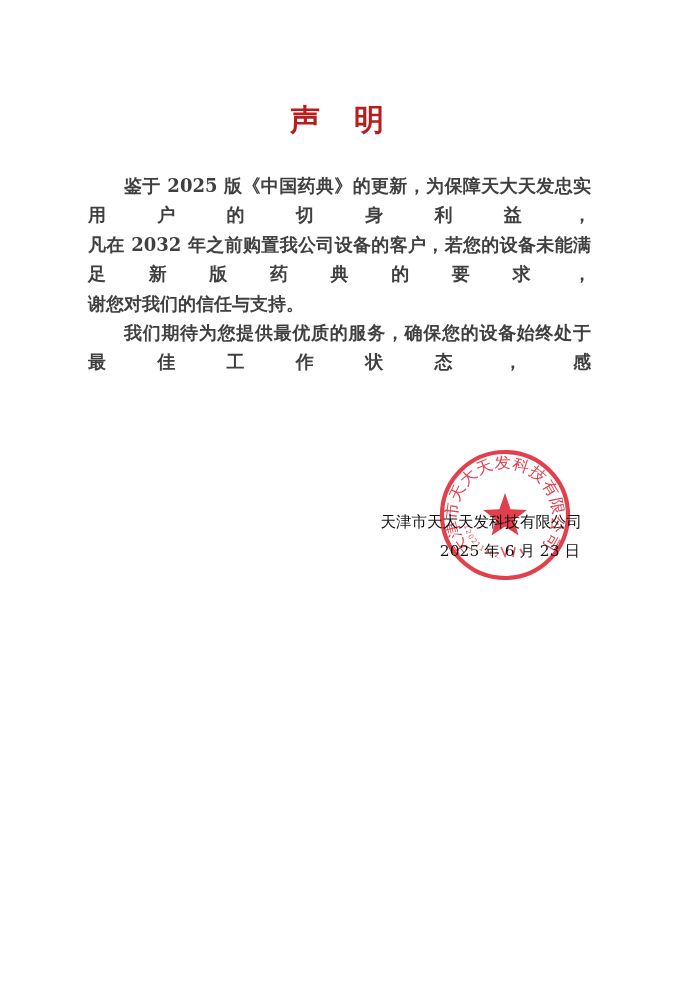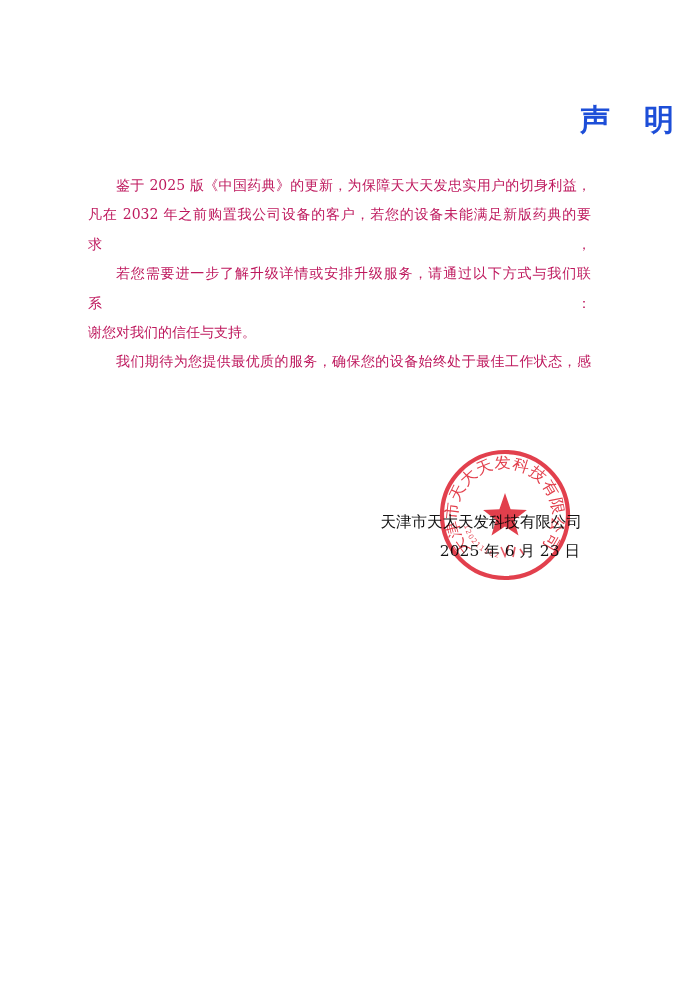--- a/index.html
+++ b/index.html
@@ -13,34 +13,35 @@
     height: 999px;
     background: #ffffff;
     overflow: hidden;
     color: #1f1f1f;
   }
   .doc-title {
     position: absolute;
     top: 100px;
     left: 0;
     width: 100%;
-    text-align: right;
+    text-align: center;
     font-size: 30px;
     font-weight: bold;
-    color: #1d4ed8;
+    color: #b91c1c;
     letter-spacing: 2px;
   }
   .body-text {
     position: absolute;
     top: 171px;
     left: 88px;
     width: 503px;
-    font-size: 14px;
+    font-size: 18px;
     line-height: 29.4px;
-    color: #be185d;
+    color: #404040;
+    font-weight: bold;
   }
   .line { white-space: nowrap; }
   .line.fill {
     white-space: normal;
     text-align: justify;
     text-align-last: justify;
   }
   .line.indent { text-indent: 2em; }
   .signature {
     position: absolute;
@@ -69,21 +70,20 @@
 </head>
 <body>
 
 <div class="page">
 
   <div class="doc-title">声　明</div>
 
   <div class="body-text">
     <div class="line indent fill">鉴于 2025 版《中国药典》的更新，为保障天大天发忠实用户的切身利益，</div>
     <div class="line fill">凡在 2032 年之前购置我公司设备的客户，若您的设备未能满足新版药典的要求，</div>
-    <div class="line indent fill">若您需要进一步了解升级详情或安排升级服务，请通过以下方式与我们联系：</div>
     <div class="line">谢您对我们的信任与支持。</div>
     <div class="line indent fill">我们期待为您提供最优质的服务，确保您的设备始终处于最佳工作状态，感</div>
   </div>
 
   <div class="signature">
     <div class="sig-company">天津市天大天发科技有限公司</div>
     <div class="sig-date">2025 年 6 月 23 日</div>
   </div>
 
   <div class="seal">

